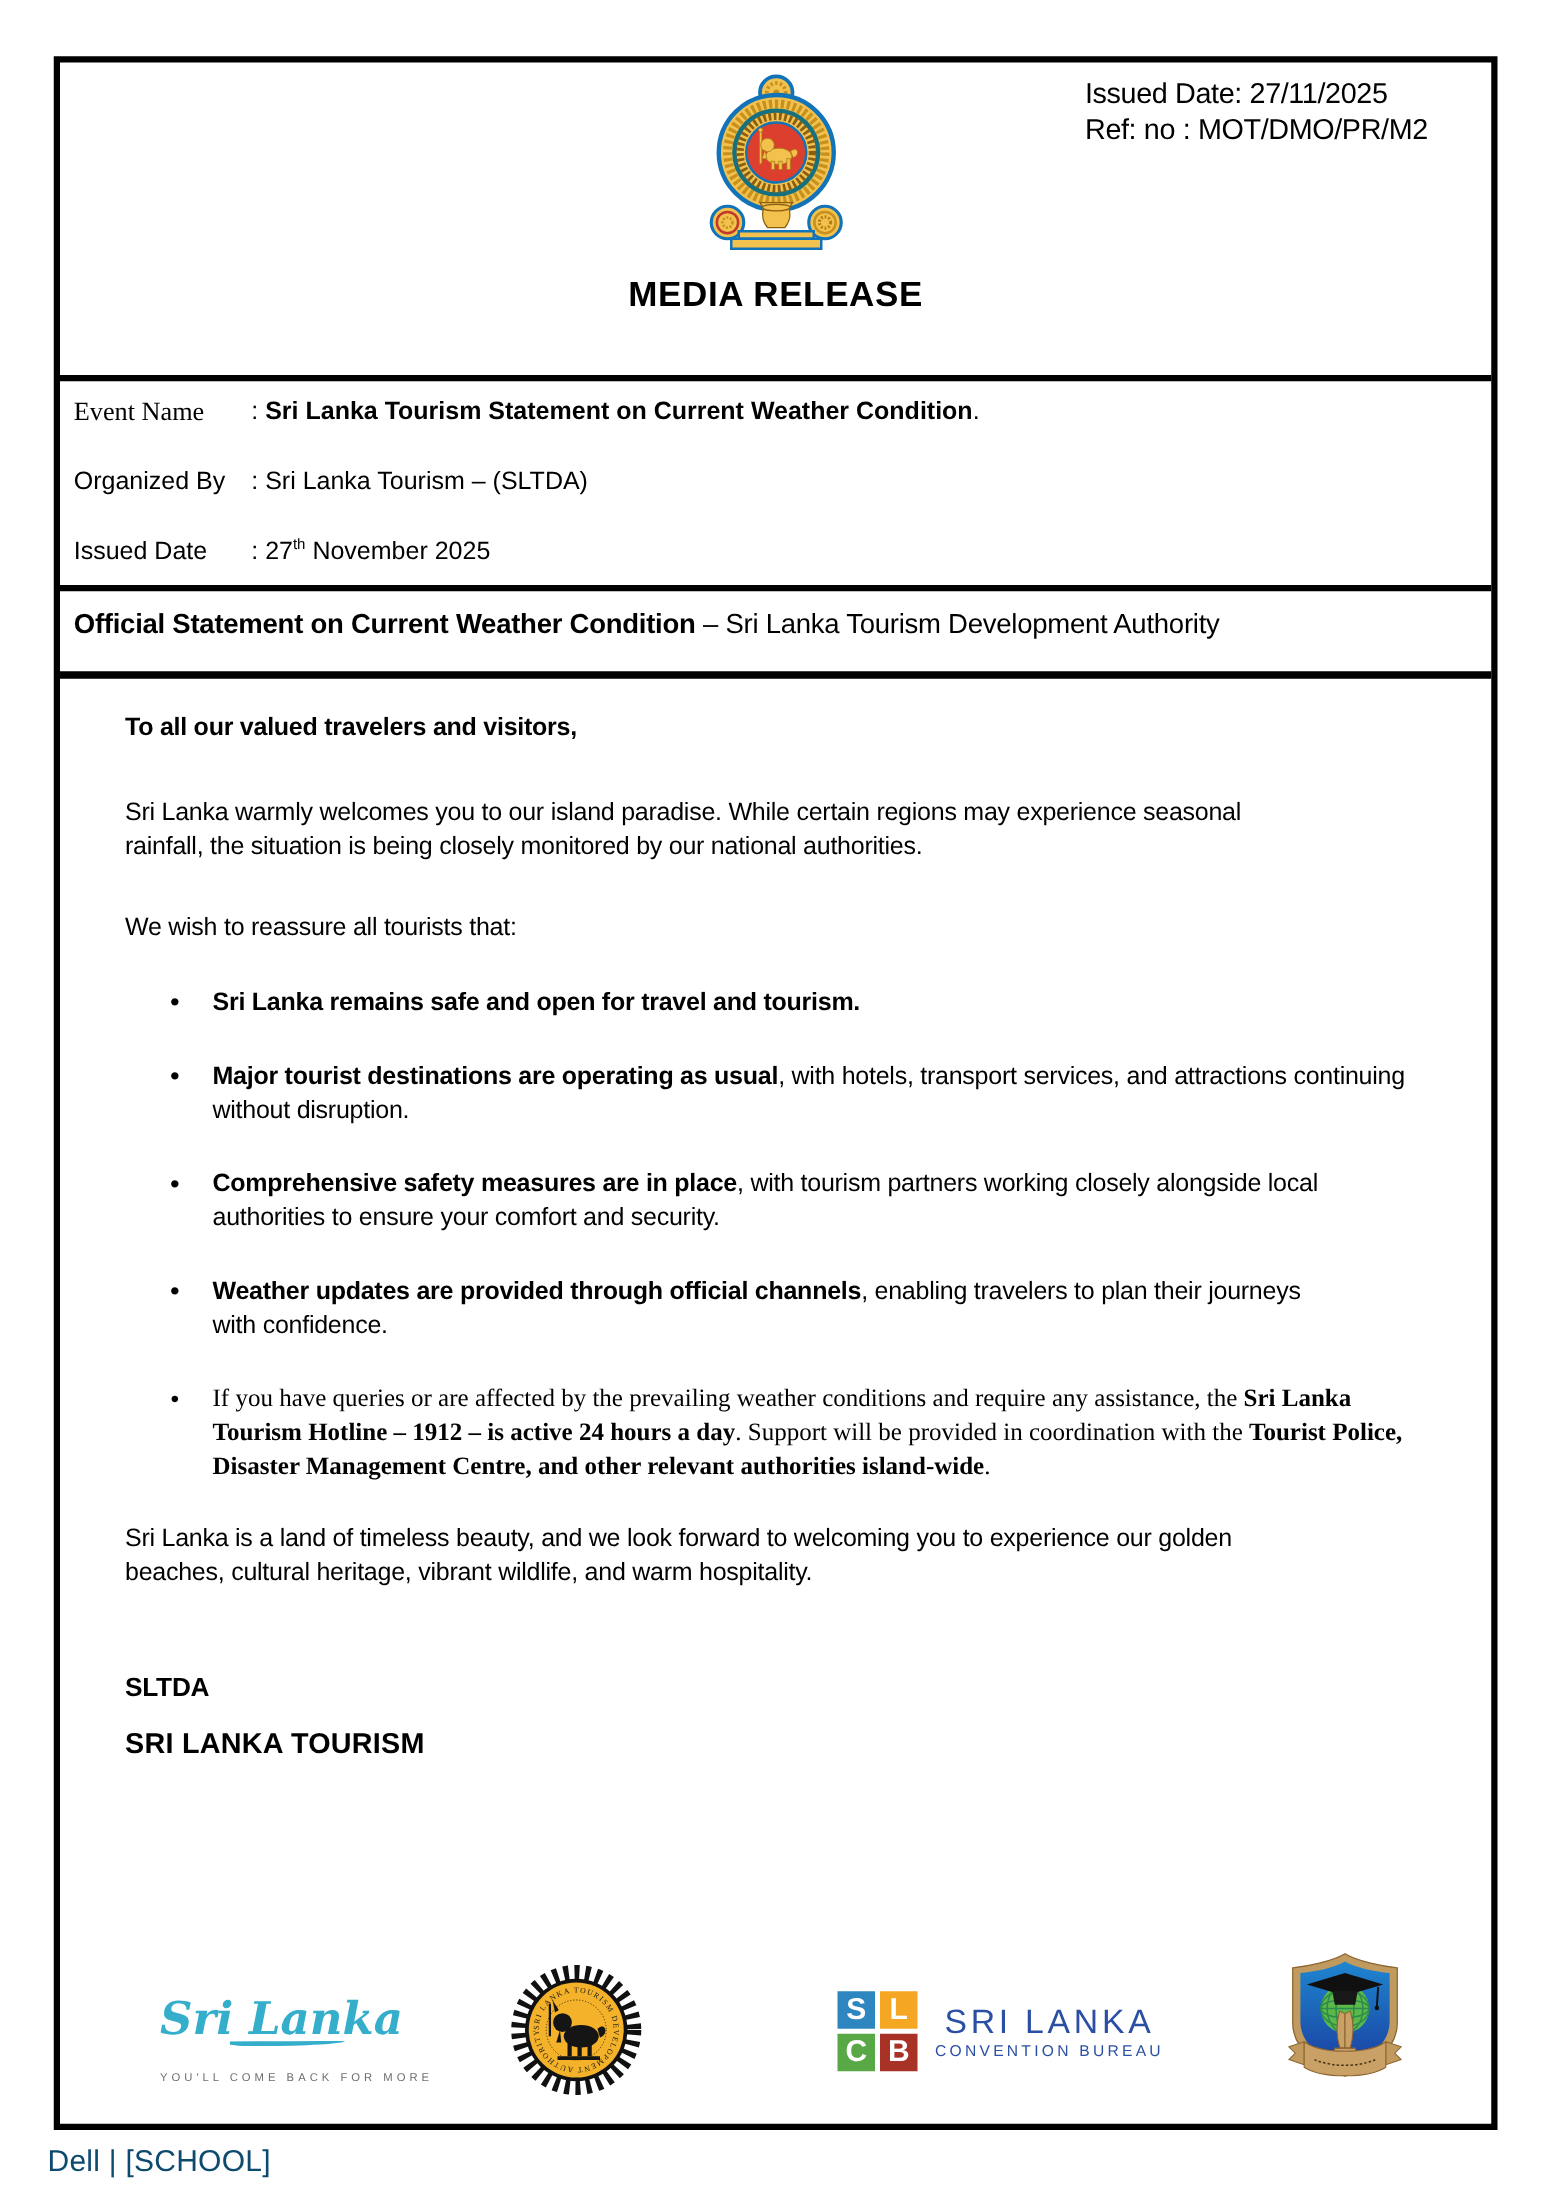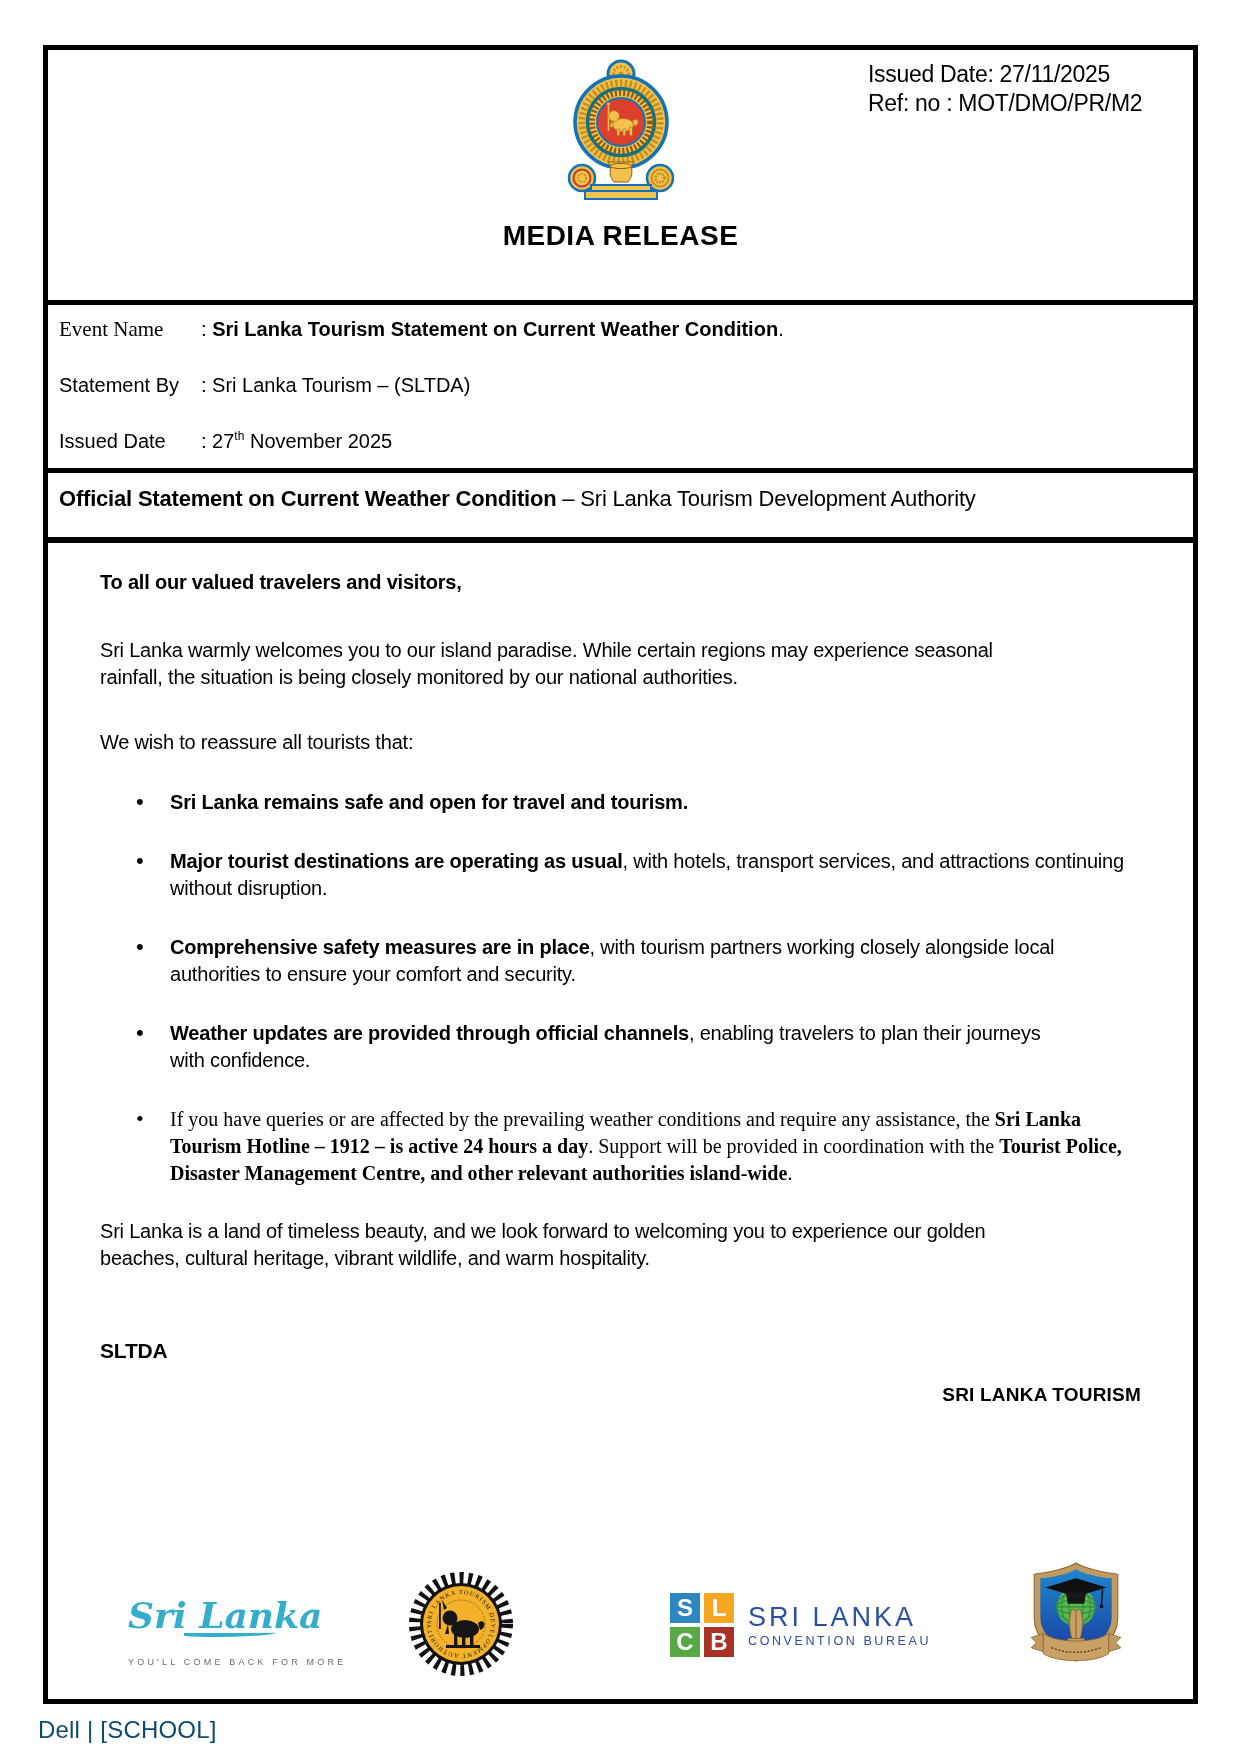--- a/index.html
+++ b/index.html
@@ -51,23 +51,23 @@
   }
   ul.points li .b { font-weight:bold; }
   li.w960 { max-width:1030px; }
   li.w900 { max-width:970px; }
   li.serif {
     font-family:"Liberation Serif", serif; font-size:20px; line-height:27px;
     letter-spacing:0; max-width:1050px;
   }
   .closing { max-width:900px; margin-top:26px; }
   .sig1 { margin-top:64px; font-weight:bold; font-size:21px; }
-  .sig2 { margin-top:17px; font-weight:bold; font-size:19px; letter-spacing:0.2px;text-align:right; }
-  
-  .logo { position:absolute; }
+  .sig2 { margin-top:17px; font-weight:bold; font-size:23px; letter-spacing:0.2px; }
+  
+  .logo { position:absolute;text-align:center; }
   .logo-script { left:80px; top:1545px; width:180px; }
   .script-title {
     font-family:"DejaVu Serif", serif; font-style:italic; font-weight:bold;
     font-size:36px; color:#35aecb; line-height:40px; white-space:nowrap;
   }
   .script-swash {
     width:92px; height:6px; margin:-4px 0 0 56px;
     border-bottom:4px solid #35aecb; border-radius:0 0 90% 30%;
   }
   .script-tagline {
@@ -153,21 +153,21 @@
 
       <div class="doc-title">MEDIA RELEASE</div>
     </div>
 
     <div class="sec-event">
       <div class="ev-row">
         <div class="ev-label serif">Event Name</div>
         <div class="ev-value"><span>: </span><b>Sri Lanka Tourism Statement on Current Weather Condition</b><span>.</span></div>
       </div>
       <div class="ev-row">
-        <div class="ev-label">Statement By</div>
+        <div class="ev-label">Organized By</div>
         <div class="ev-value">: Sri Lanka Tourism – (SLTDA)</div>
       </div>
       <div class="ev-row">
         <div class="ev-label">Issued Date</div>
         <div class="ev-value"><span>: 27</span><sup>th</sup><span> November 2025</span></div>
       </div>
     </div>
 
     <div class="sec-shead">
       <span class="bold">Official Statement on Current Weather Condition</span><span> – Sri Lanka Tourism Development Authority</span>

